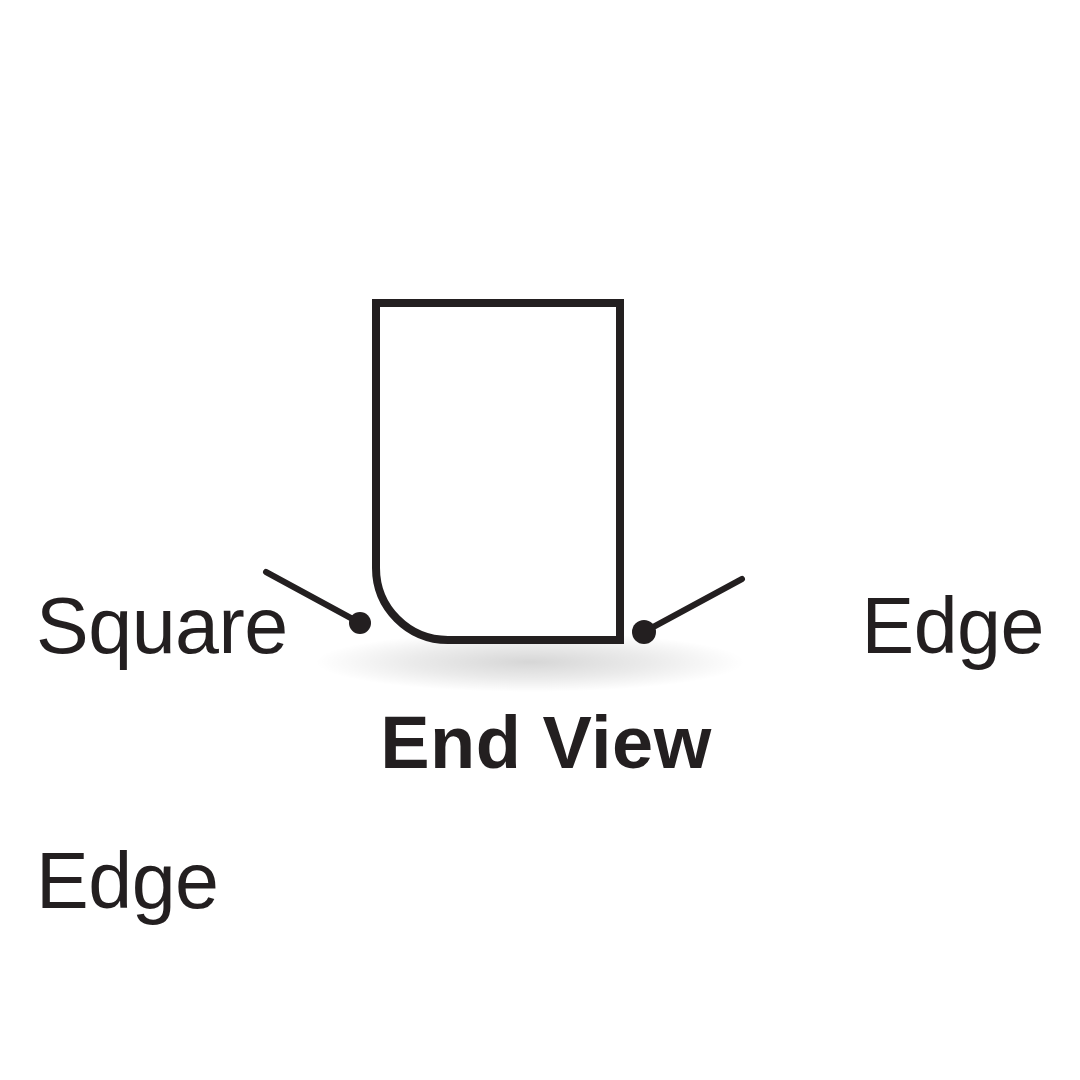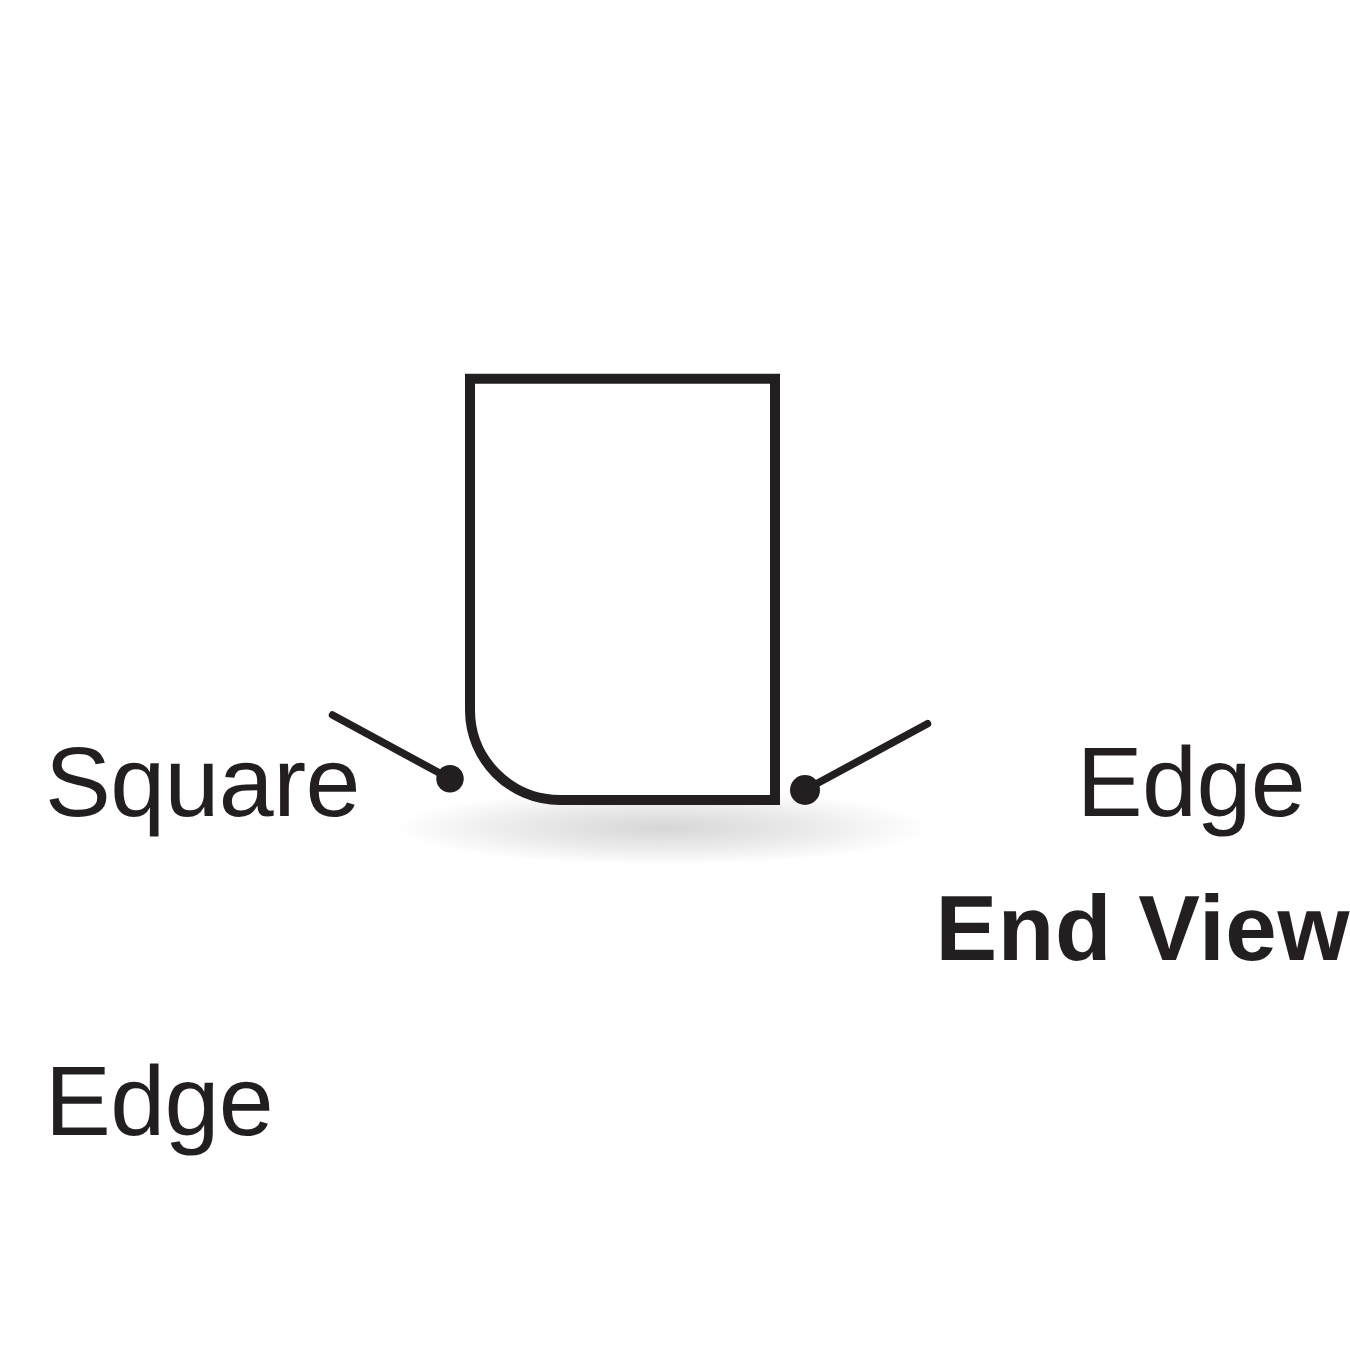--- a/index.html
+++ b/index.html
@@ -47,21 +47,21 @@
     text-align: right;
   }
   .label-line {
     display: block;
   }
   #caption-end-view {
     position: absolute;
     left: 12px;
     right: 0;
     top: 700px;
-    text-align: right;
+    text-align: center;
     font-family: "Liberation Sans", sans-serif;
     font-weight: 700;
     font-size: 74px;
     letter-spacing: 0.5px;
     color: #231f20;
     white-space: pre;
   }
 </style>
 </head>
 <body>

